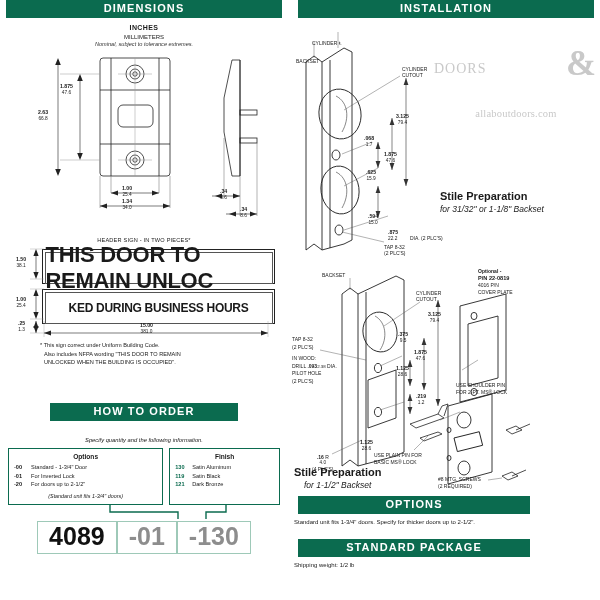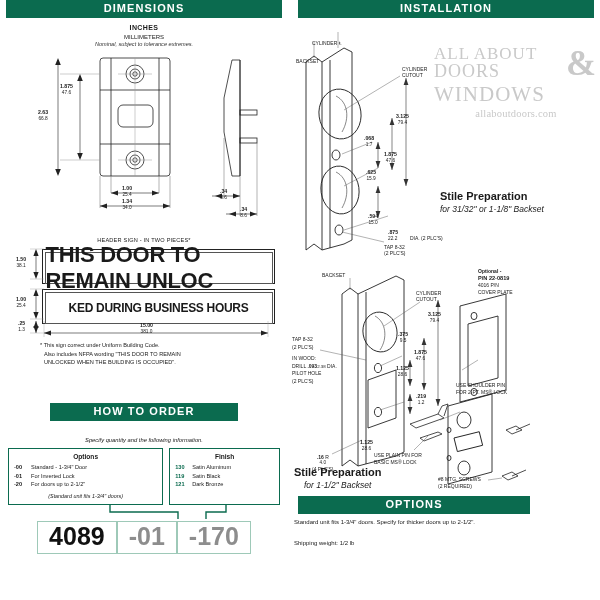--- a/index.html
+++ b/index.html
@@ -289,37 +289,35 @@
       <svg width="288" height="14" viewBox="0 0 288 14">
         <g stroke="#0b6b4f" stroke-width="1.4" fill="none">
           <path d="M110,0 L110,7 L178,7 L178,14"></path>
           <path d="M206,14 L206,7 L226,7 L226,0"></path>
         </g>
       </svg>
 
       <div class="partno">
         <div class="pcell pmain">4089</div>
         <div class="pcell pgrey">-01</div>
-        <div class="pcell pgrey">-170</div>
+        <div class="pcell pgrey">-130</div>
       </div>
     </div>
   </div>
 
   <div class="col colR">
 
     <div class="barwrap">
       <div class="bar">INSTALLATION</div>
     </div>
 
     <div class="wm" style="left:140px;top:44px;width:168px;text-align:center;">
       <div style="position:relative;height:66px">
-        <div style="font-size:17px;letter-spacing:1px;position:absolute;left:2px;top:0">ALL ABOUT</div>
-        <div style="font-size:18px;letter-spacing:1px;position:absolute;left:2px;top:17px">DOORS</div>
+        <div style="font-size:14px;letter-spacing:1px;position:absolute;left:2px;top:17px">DOORS</div>
         <div style="font-size:36px;position:absolute;right:4px;top:-2px;font-weight:bold">&amp;</div>
-        <div style="font-size:21px;letter-spacing:1px;position:absolute;left:2px;top:38px">WINDOWS</div>
       </div>
       <div style="font-size:10.5px;letter-spacing:.2px;margin-top:-2px">allaboutdoors.com</div>
     </div>
 
     <div class="dwg" style="height:236px">
       <svg width="308" height="236" viewBox="0 0 308 236">
         <g stroke="#222" fill="none" stroke-width=".9">
           <path d="M14,44 L22,38 L30,44 L30,232 L22,226 L14,232 Z"></path>
           <path d="M30,44 L52,30 L60,34 L60,222 L52,226 L30,232"></path>
           <line x1="38" y1="42" x2="38" y2="230"></line>
@@ -552,16 +550,19 @@
     </div>
 
     <div style="margin-top:2px">
       <div class="barwrap" style="margin:0 64px 0 0">
         <div class="bar">OPTIONS</div>
       </div>
       <div class="body-txt">Standard unit fits 1-3/4" doors.  Specify for thicker doors up to 2-1/2".</div>
     </div>
 
     <div style="margin-top:12px">
+      <div class="barwrap" style="margin:0 64px 0 0">
+        <div class="bar">STANDARD PACKAGE</div>
+      </div>
       <div class="body-txt">Shipping weight: 1/2 lb</div>
     </div>
   </div>
 </div>
 
 </body></html>

